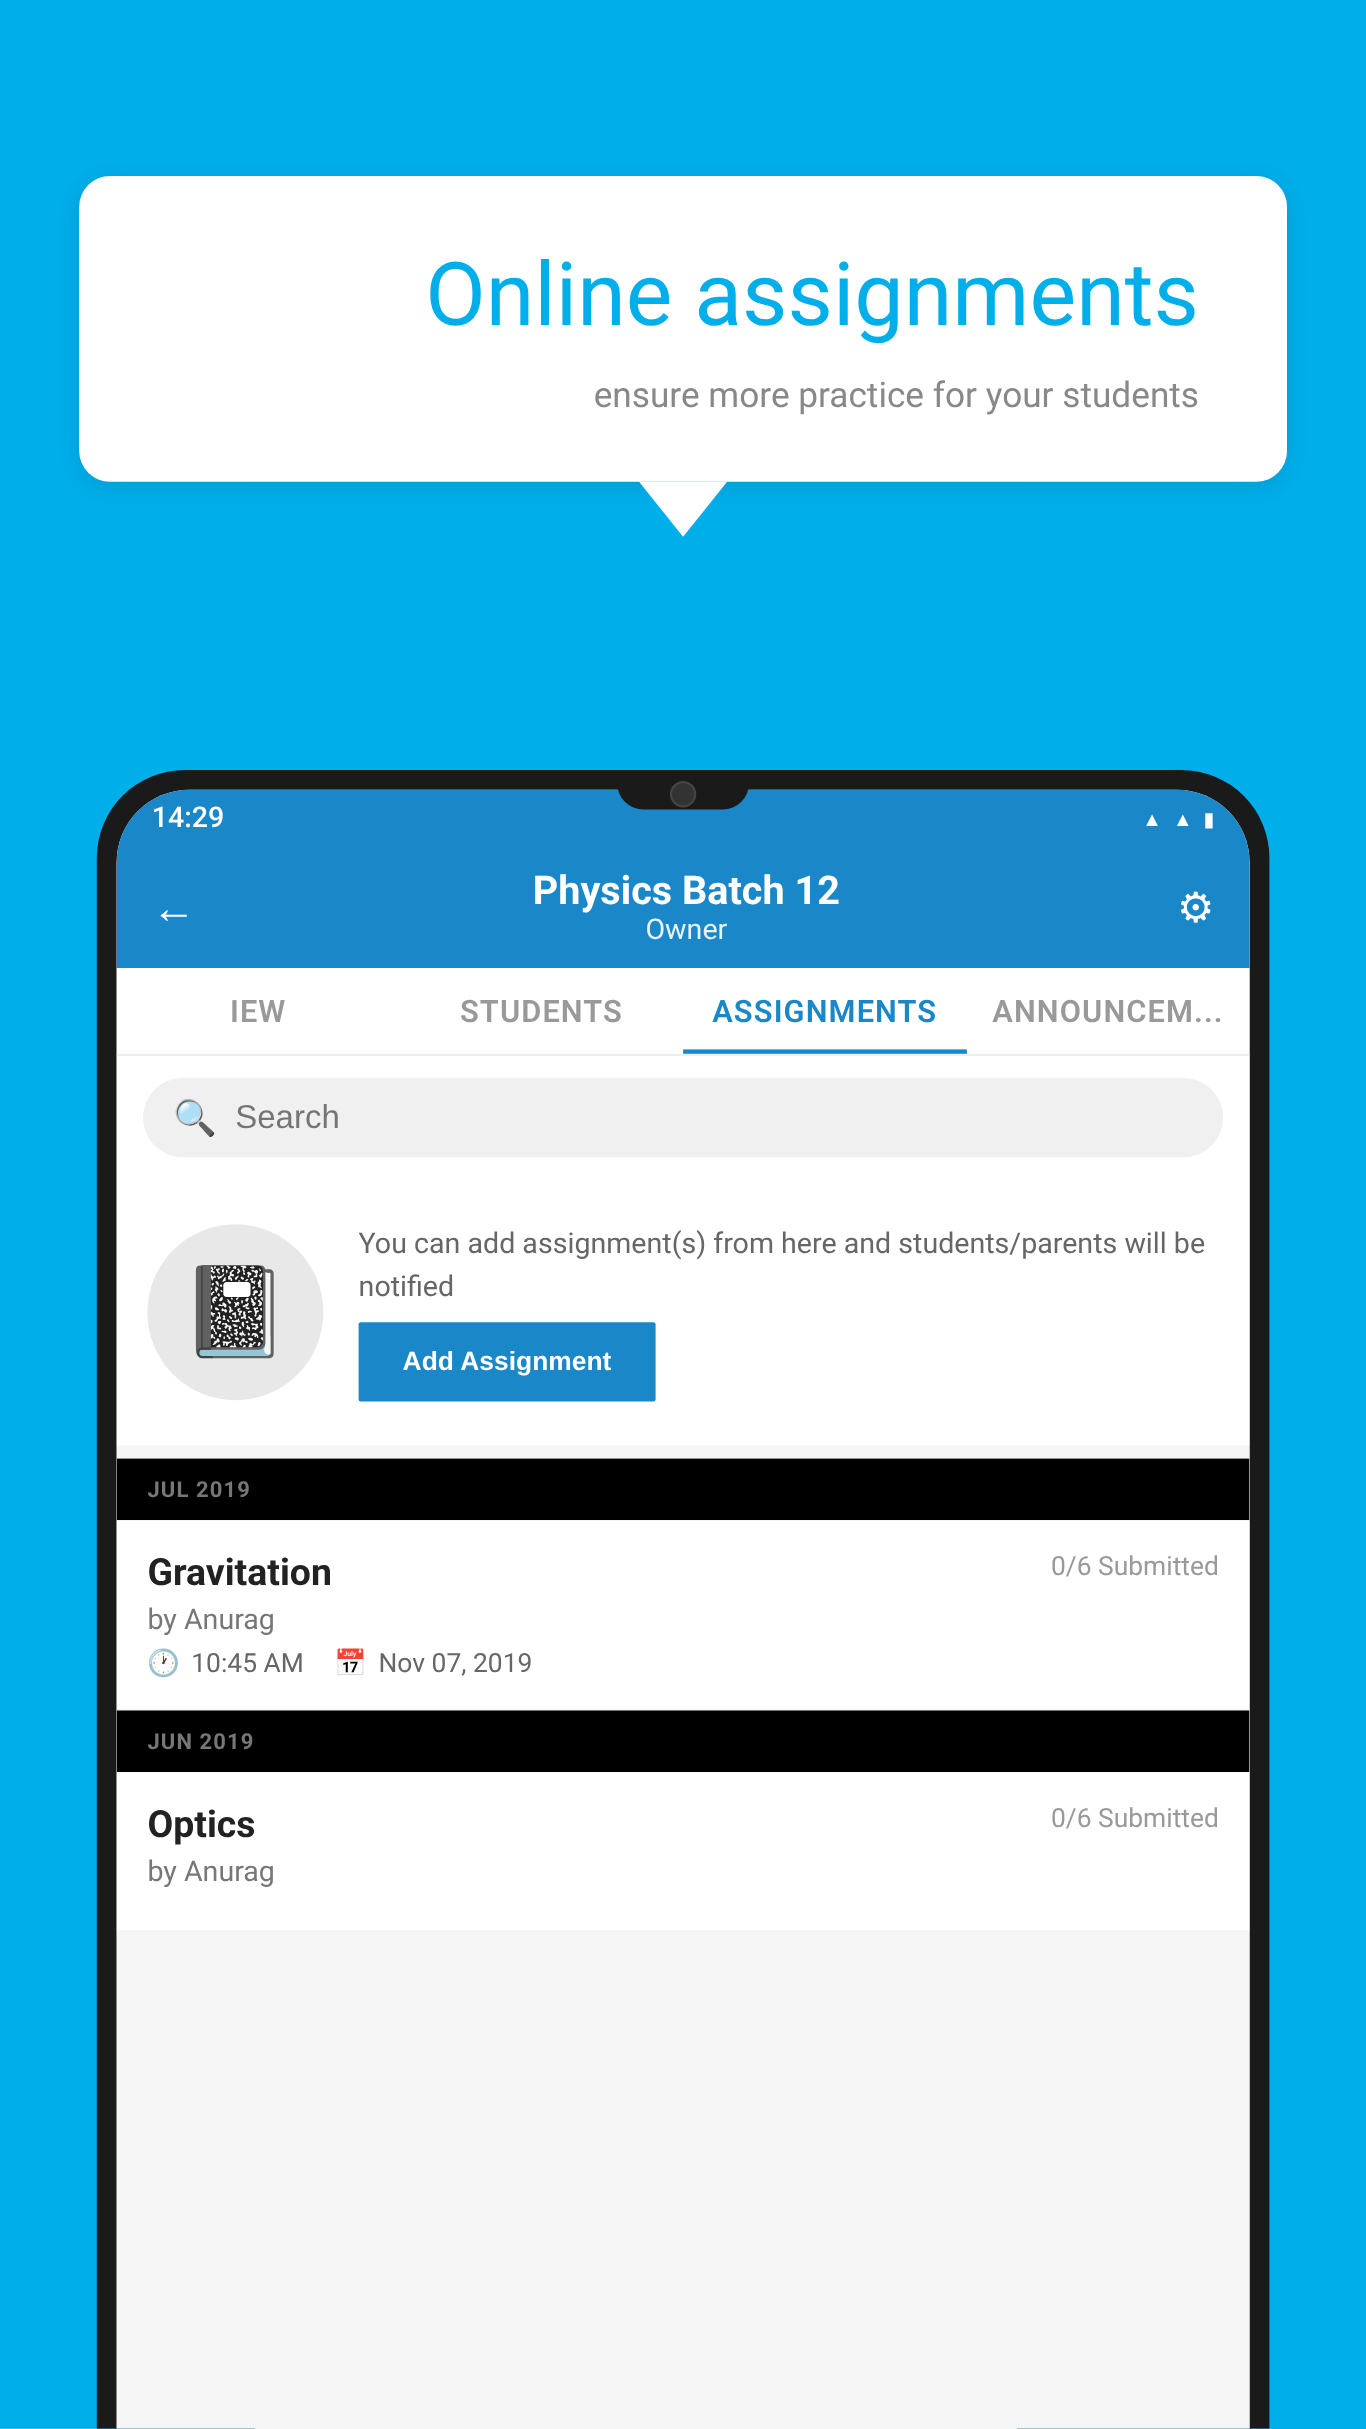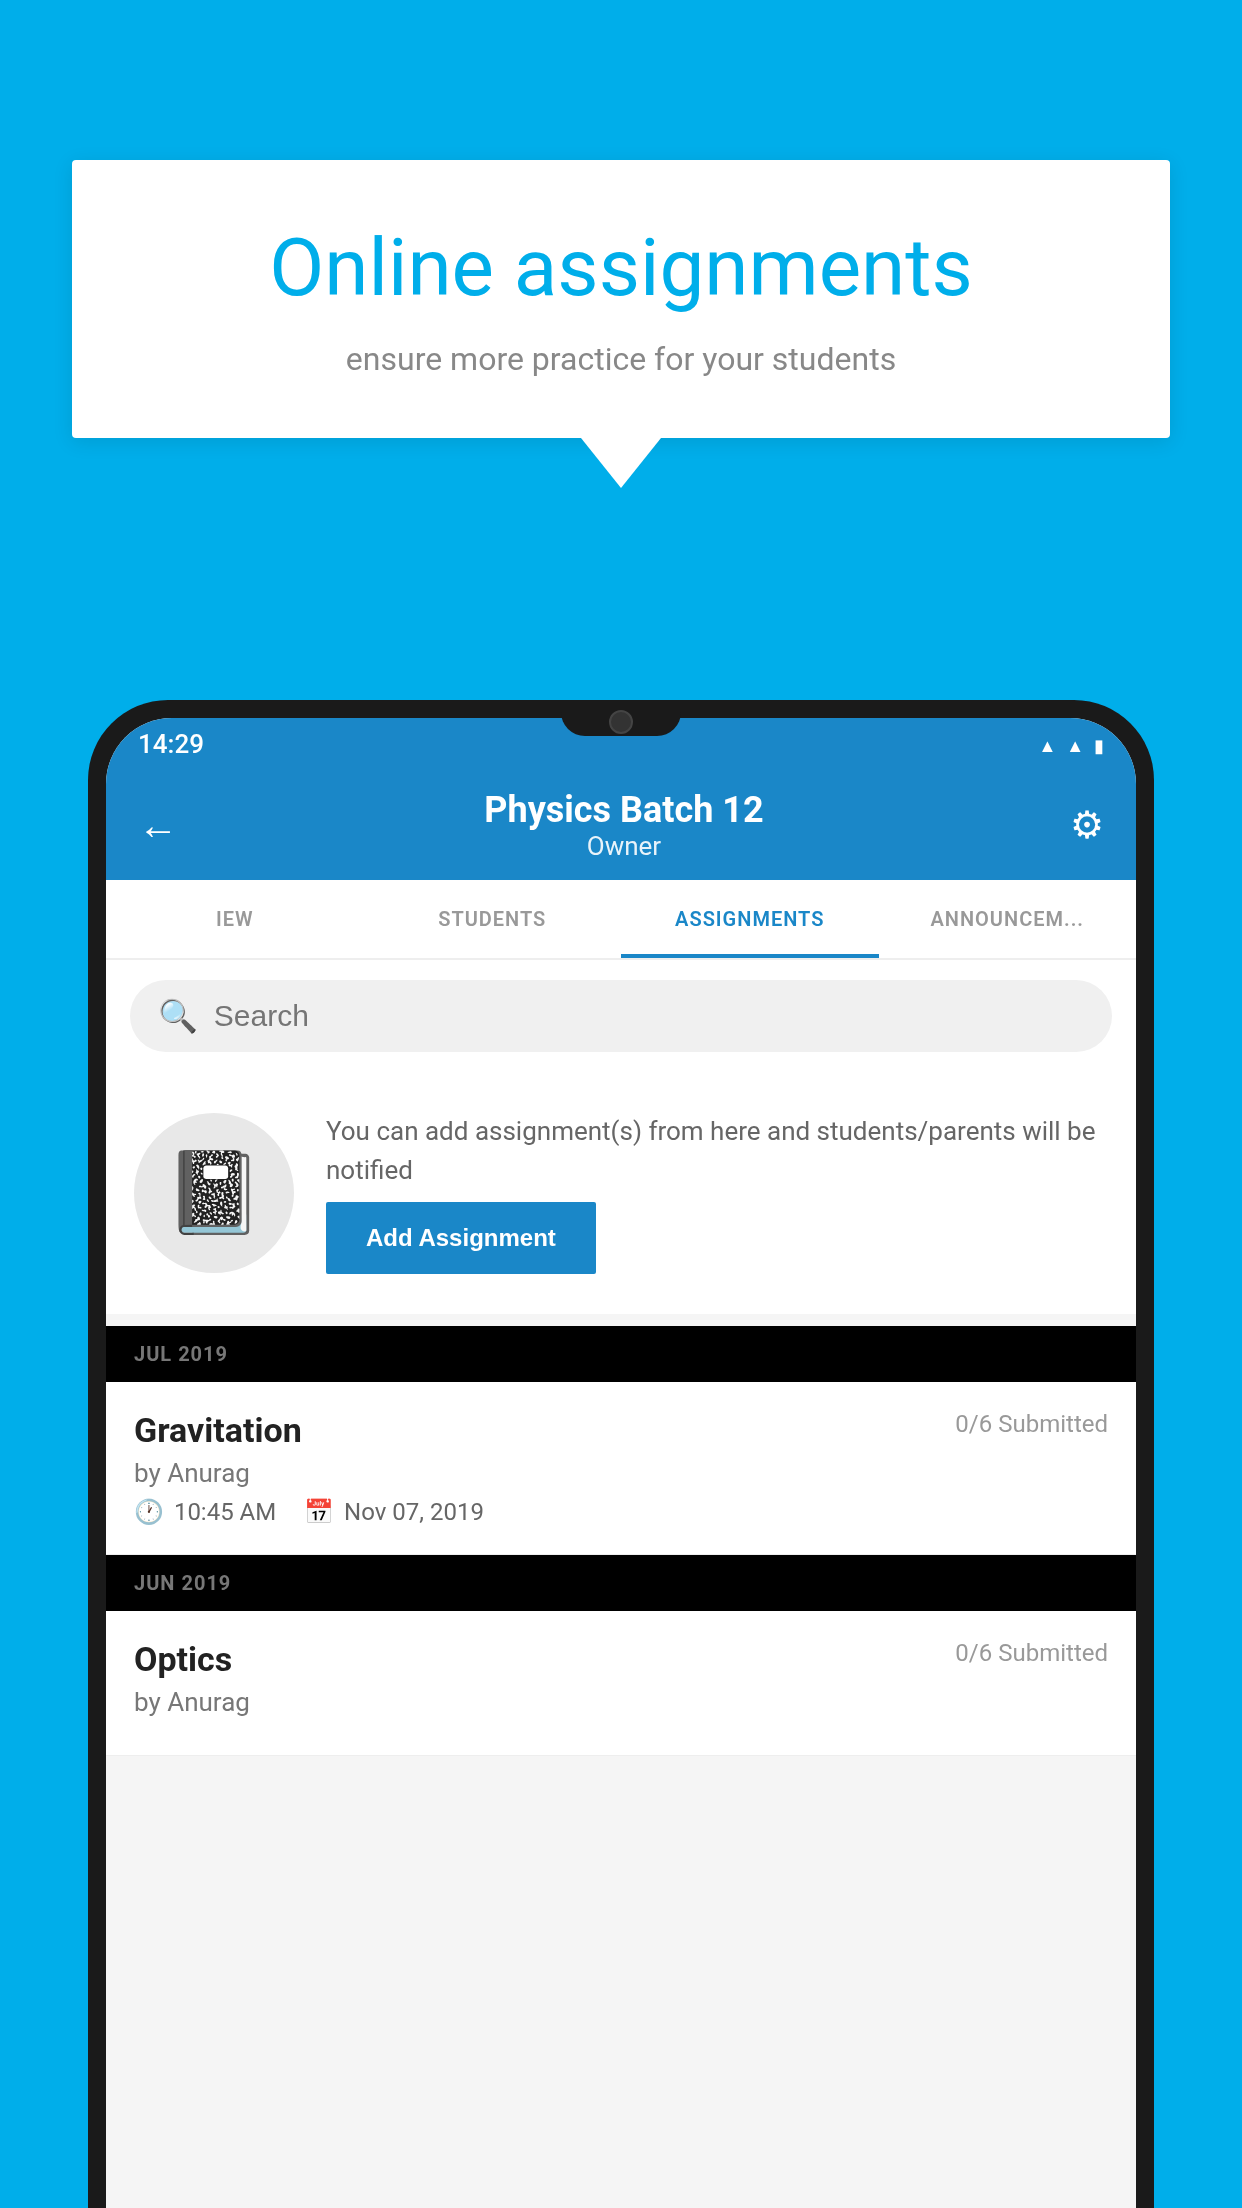--- a/index.html
+++ b/index.html
@@ -17,24 +17,24 @@
       position: absolute;
       top: 160px;
       left: 72px;
       right: 72px;
       display: flex;
       flex-direction: column;
       align-items: center;
     }
     .speech-bubble {
       background: white;
-      border-radius: 4px;
+      border-radius: 28px;
       padding: 60px 80px;
       width: 100%;
-      text-align: center;
+      text-align: right;
       box-shadow: 0 4px 20px rgba(0,0,0,0.1);
     }
     .speech-bubble-title {
       font-size: 80px;
       color: #00AEEA;
       font-weight: 400;
       line-height: 1.2;
       margin-bottom: 24px;
     }
     .speech-bubble-subtitle {
@@ -158,21 +158,21 @@
     .tabs-bar {
       background: white;
       height: 80px;
       display: flex;
       align-items: center;
       border-bottom: 2px solid #eee;
     }
     .tab-item {
       flex: 1;
       text-align: center;
-      font-size: 20px;
+      font-size: 28px;
       font-weight: 600;
       color: #999;
       height: 100%;
       display: flex;
       align-items: center;
       justify-content: center;
       text-transform: uppercase;
       letter-spacing: 1px;
       cursor: pointer;
       position: relative;

